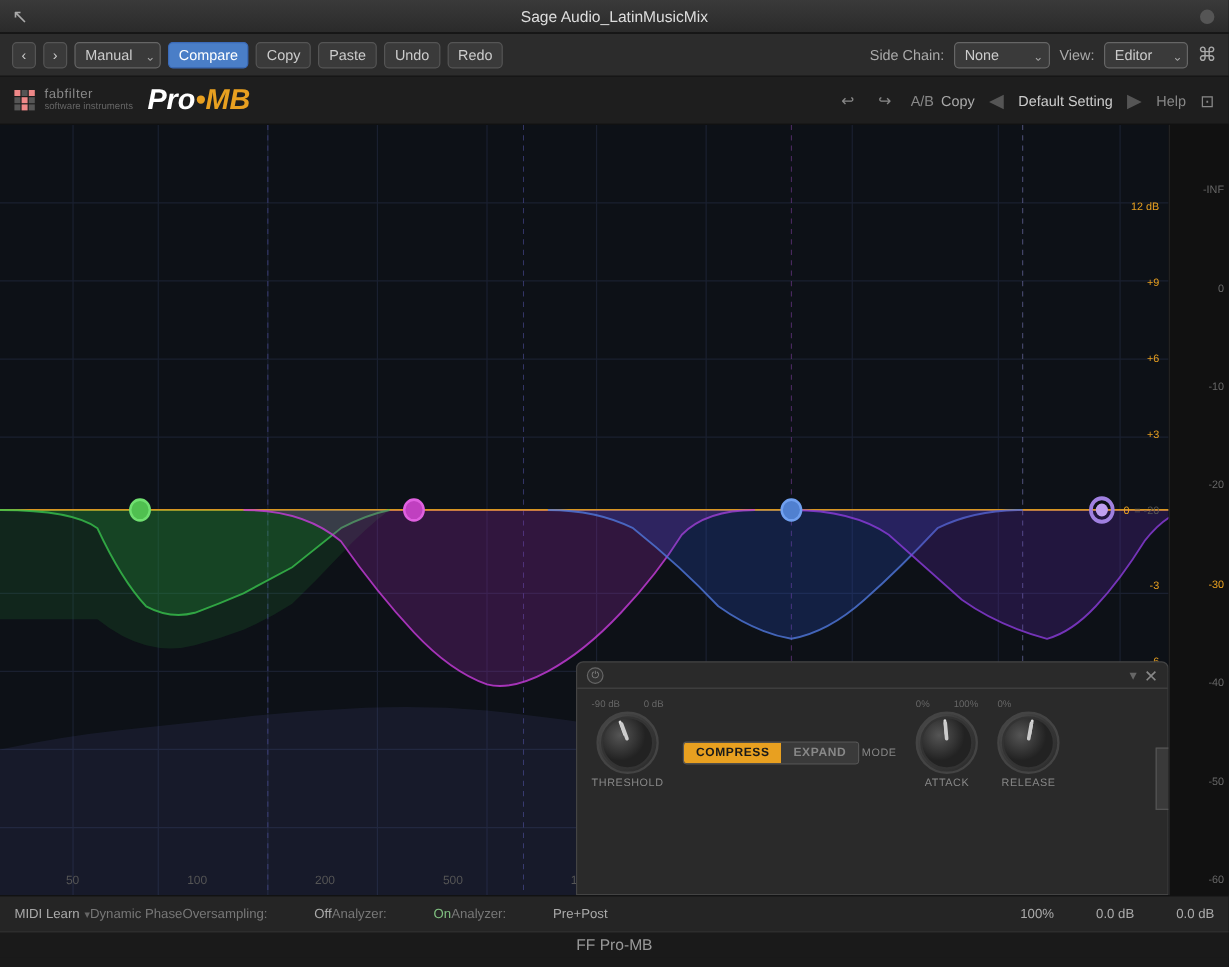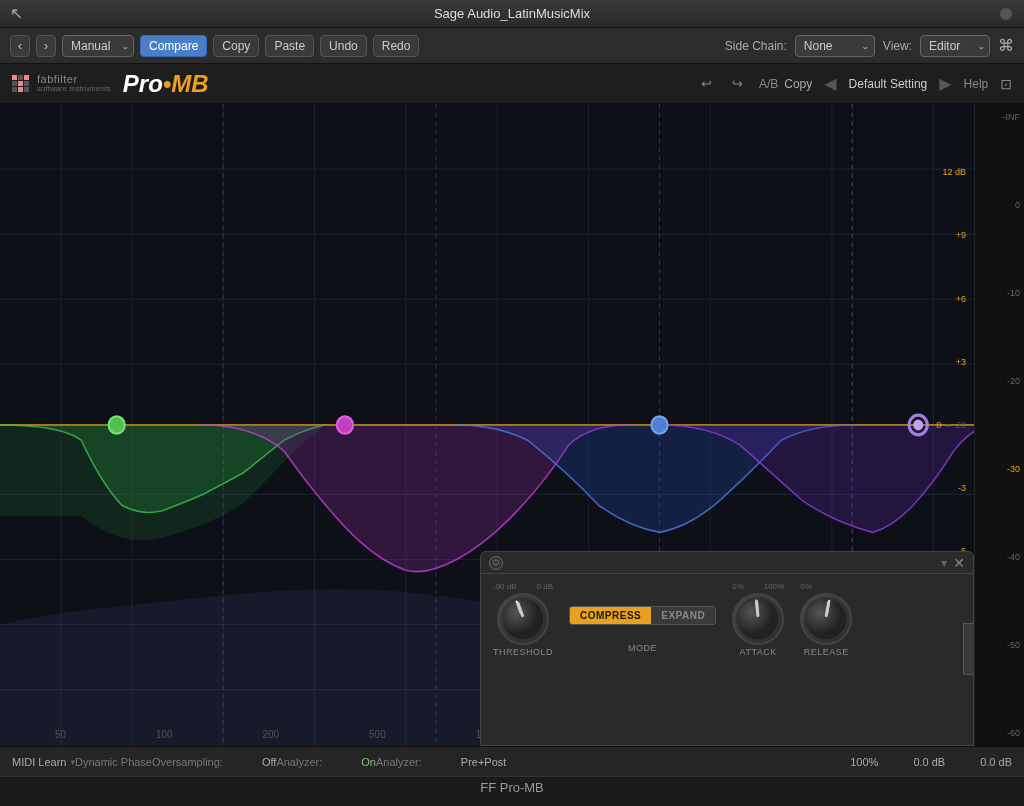--- a/index.html
+++ b/index.html
@@ -232,20 +232,21 @@
       flex-direction: column;
       justify-content: space-between;
       padding: 8px 4px;
       border-left: 1px solid #222;
       position: relative;
     }
     .db-label {
       font-size: 9px;
       color: #666;
       text-align: right;
+      margin-top: 41px;
     }
     .db-label.highlight {
       color: #e8a020;
     }
 
     
     .band-panel {
       position: absolute;
       bottom: 0;
       left: 480px;
@@ -345,21 +346,21 @@
     }
     .knob-label {
       font-size: 9px;
       color: #888;
       letter-spacing: 0.5px;
       text-align: center;
     }
 
     .mode-section {
       display: flex;
-      flex-direction: column;
+      flex-direction: row;
       align-items: center;
       gap: 2px;
       padding-bottom: 4px;
     }
     .mode-buttons {
       display: flex;
       border: 1px solid #555;
       border-radius: 3px;
       overflow: hidden;
     }

